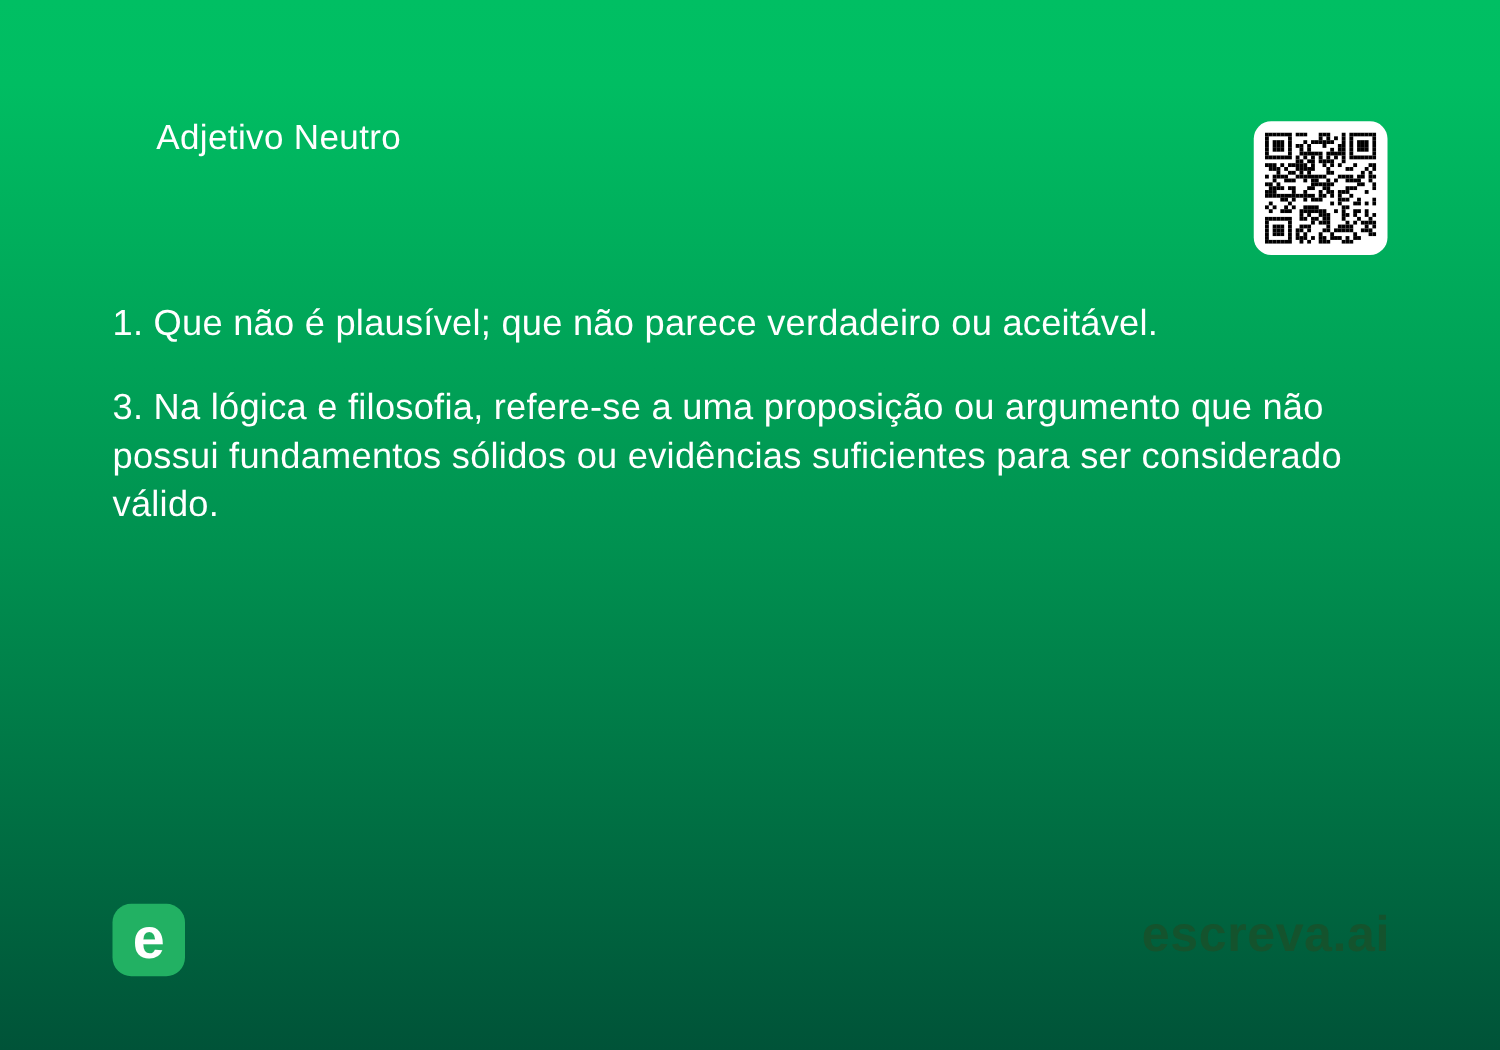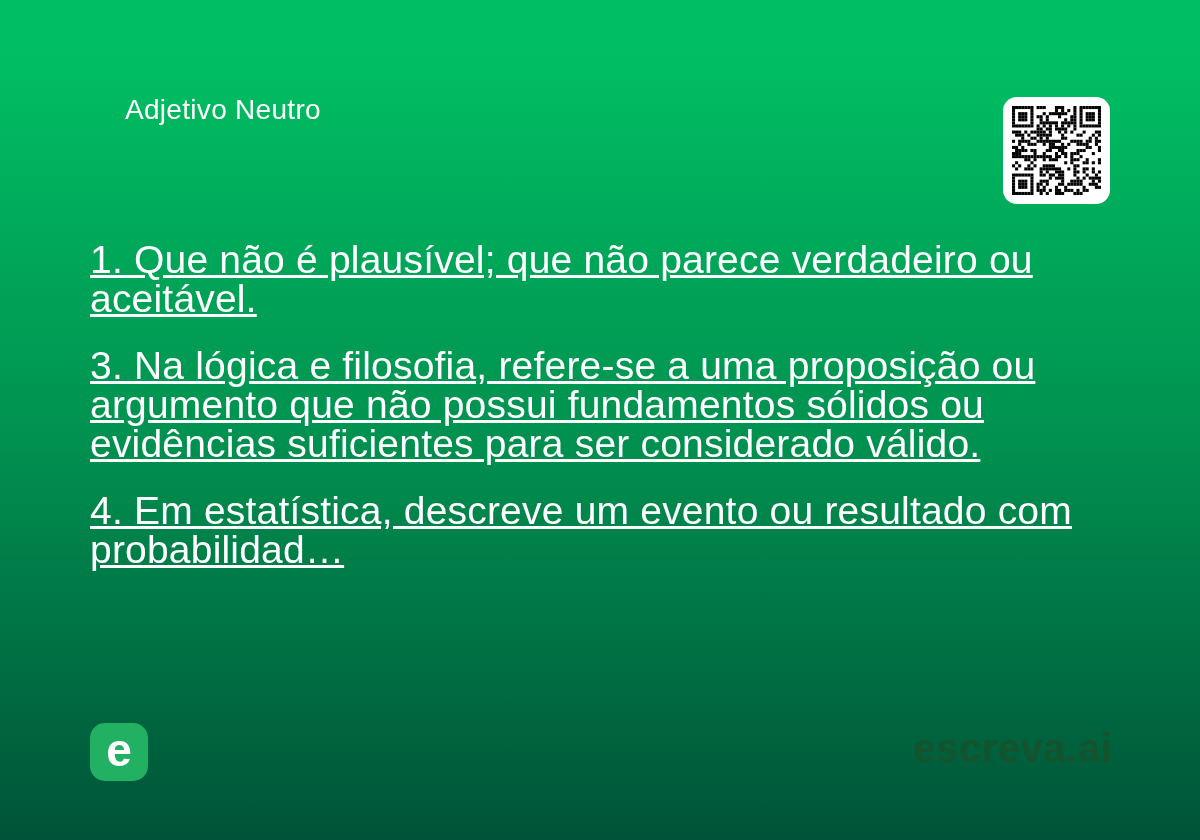--- a/index.html
+++ b/index.html
@@ -42,26 +42,25 @@
   }
   .qr-box svg { display: block; width: 89px; height: 89px; }
 
   .definitions {
     position: absolute;
     left: 90px;
     top: 240px;
     width: 985px;
   }
   .definitions p {
-    font-size: 39px;
+    font-size: 29px;
     font-weight: 400;
     line-height: 39px;
     letter-spacing: 0.2px;
     margin-bottom: 28px;
-    text-decoration: underline;
   }
 
   .footer-logo {
     position: absolute;
     left: 90px;
     top: 723px;
     width: 58px;
     height: 58px;
     background: #22b163;
     border-radius: 15px;
@@ -508,20 +507,19 @@
         <rect x="20" y="28" width="1" height="1"></rect>
         <rect x="21" y="28" width="1" height="1"></rect>
         <rect x="22" y="28" width="1" height="1"></rect>
       </g>
     </svg>
 </div>
 
 <div class="definitions">
   <p>1. Que não é plausível; que não parece verdadeiro ou aceitável.</p>
   <p>3. Na lógica e filosofia, refere-se a uma proposição ou argumento que não possui fundamentos sólidos ou evidências suficientes para ser considerado válido.</p>
-  <p>4. Em estatística, descreve um evento ou resultado com probabilidad…</p>
 </div>
 
 <div class="footer-logo">
   <span>e</span>
 </div>
 
 <div class="site-name">escreva.ai</div>
 
 </body></html>

